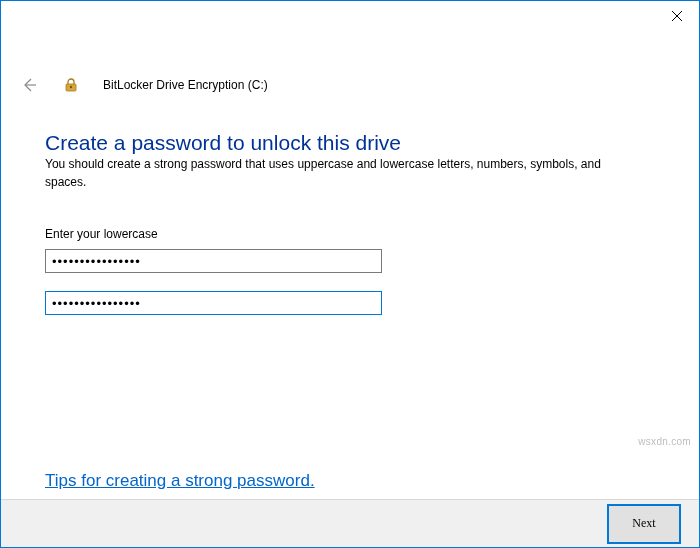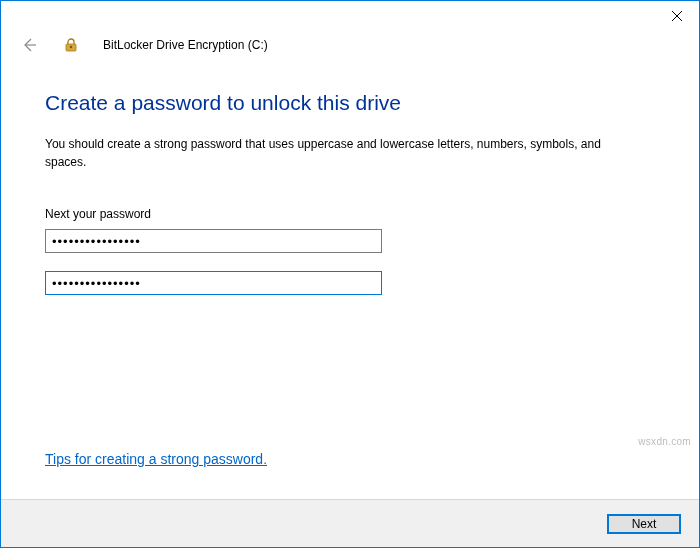--- a/index.html
+++ b/index.html
@@ -1,34 +1,34 @@
 <!DOCTYPE html>
 <html><head>
   <meta charset="utf-8">
   <style>
     * { box-sizing: border-box; margin: 0; padding: 0; }
     html, body { width: 700px; height: 548px; font-family: "Segoe UI", Tahoma, sans-serif; font-size: 12px; color: #000; background: #fff; overflow: hidden; }
     .window { width: 700px; height: 548px; border: 1px solid #0078d7; display: flex; flex-direction: column; background: #fff; position: relative; }
     .titlebar { height: 30px; display: flex; align-items: center; justify-content: flex-end; }
     .close-btn { width: 44px; height: 30px; display: flex; align-items: center; justify-content: center; cursor: pointer; }
     .close-btn svg { width: 10px; height: 10px; }
-    .header-row { display: flex; align-items: center; gap: 24px; padding: 4px 18px 0 18px; }
+    .header-row { display: flex; align-items: center; gap: 24px; padding: 4px 18px 0 18px; margin-top: 40px; }
     .back-arrow { width: 20px; height: 20px; display: flex; align-items: center; justify-content: center; color: #888; cursor: pointer; }
     .back-arrow svg { width: 16px; height: 16px; }
     .wizard-icon { width: 16px; height: 16px; flex: none; }
     .wizard-title { font-size: 12px; color: #000; }
     .content { padding: 36px 44px 0 44px; flex: 1; position: relative; }
-    .main-heading { color: #003399; font-size: 21px; font-weight: 400; margin-bottom: 20px; }
+    .main-heading { color: #003399; font-size: 21px; font-weight: 400; }
     .subtext { font-size: 12px; color: #000; line-height: 1.5; margin-bottom: 36px; max-width: 580px; }
     .field-label { font-size: 12px; margin-bottom: 8px; }
     .pw-input { width: 337px; height: 24px; border: 1px solid #7a7a7a; padding: 2px 6px; font-family: inherit; font-size: 13px; letter-spacing: 1px; display: block; margin-bottom: 18px; }
     .pw-input.focused { border: 1px solid #0078d7; outline: none; }
-    .tips-link { position: absolute; bottom: 32px; left: 44px; color: #0066cc; text-decoration: underline; font-size: 14px; cursor: pointer; }
+    .tips-link { position: absolute; bottom: 8px; left: 44px; color: #0066cc; text-decoration: underline; font-size: 17px; cursor: pointer; }
     .button-bar { height: 48px; background: #f0f0f0; border-top: 1px solid #d8d8d8; display: flex; align-items: center; justify-content: flex-end; padding-right: 18px; gap: 8px; }
-    .btn { min-width: 74px; height: 20px; border: 1px solid #adadad; background: #e1e1e1; font-family: Liberation Sans, sans-serif; font-size: 12px; cursor: pointer; padding: 0 10px; }
+    .btn { min-width: 74px; height: 40px; border: 1px solid #adadad; background: #e1e1e1; font-family: Liberation Serif, serif; font-size: 12px; cursor: pointer; padding: 0 10px; }
     .btn.primary { border: 2px solid #0078d7; background: #e1e1e1; }
     .watermark { position: absolute; right: 8px; bottom: 52px; font-size: 10px; color: #bdbdbd; letter-spacing: 0.3px; pointer-events: none; }
   </style>
 </head>
 <body>
 
 <div class="window">
 
   <div class="titlebar">
     <div class="close-btn">
@@ -51,21 +51,21 @@
       <path d="M5 7 V5 a3 3 0 0 1 6 0 V7" fill="none" stroke="#a87b1c" stroke-width="1.3"></path>
       <circle cx="8" cy="10" r="1.2" fill="#7a5510"></circle>
     </svg>
     <span class="wizard-title">BitLocker Drive Encryption (C:)</span>
   </div>
 
   <div class="content">
     <h1 class="main-heading">Create a password to unlock this drive</h1>
     <p class="subtext">You should create a strong password that uses uppercase and lowercase letters, numbers, symbols, and spaces.</p>
 
-    <div class="field-label">Next your password</div>
+    <div class="field-label">Enter your lowercase</div>
     <input type="password" class="pw-input" value="••••••••••••••••" style="">
 
     <input type="password" class="pw-input focused" value="••••••••••••••••" style="">
 
     <a class="tips-link">Tips for creating a strong password.</a>
 
     <div class="watermark">wsxdn.com</div>
   </div>
 
   <div class="button-bar">

